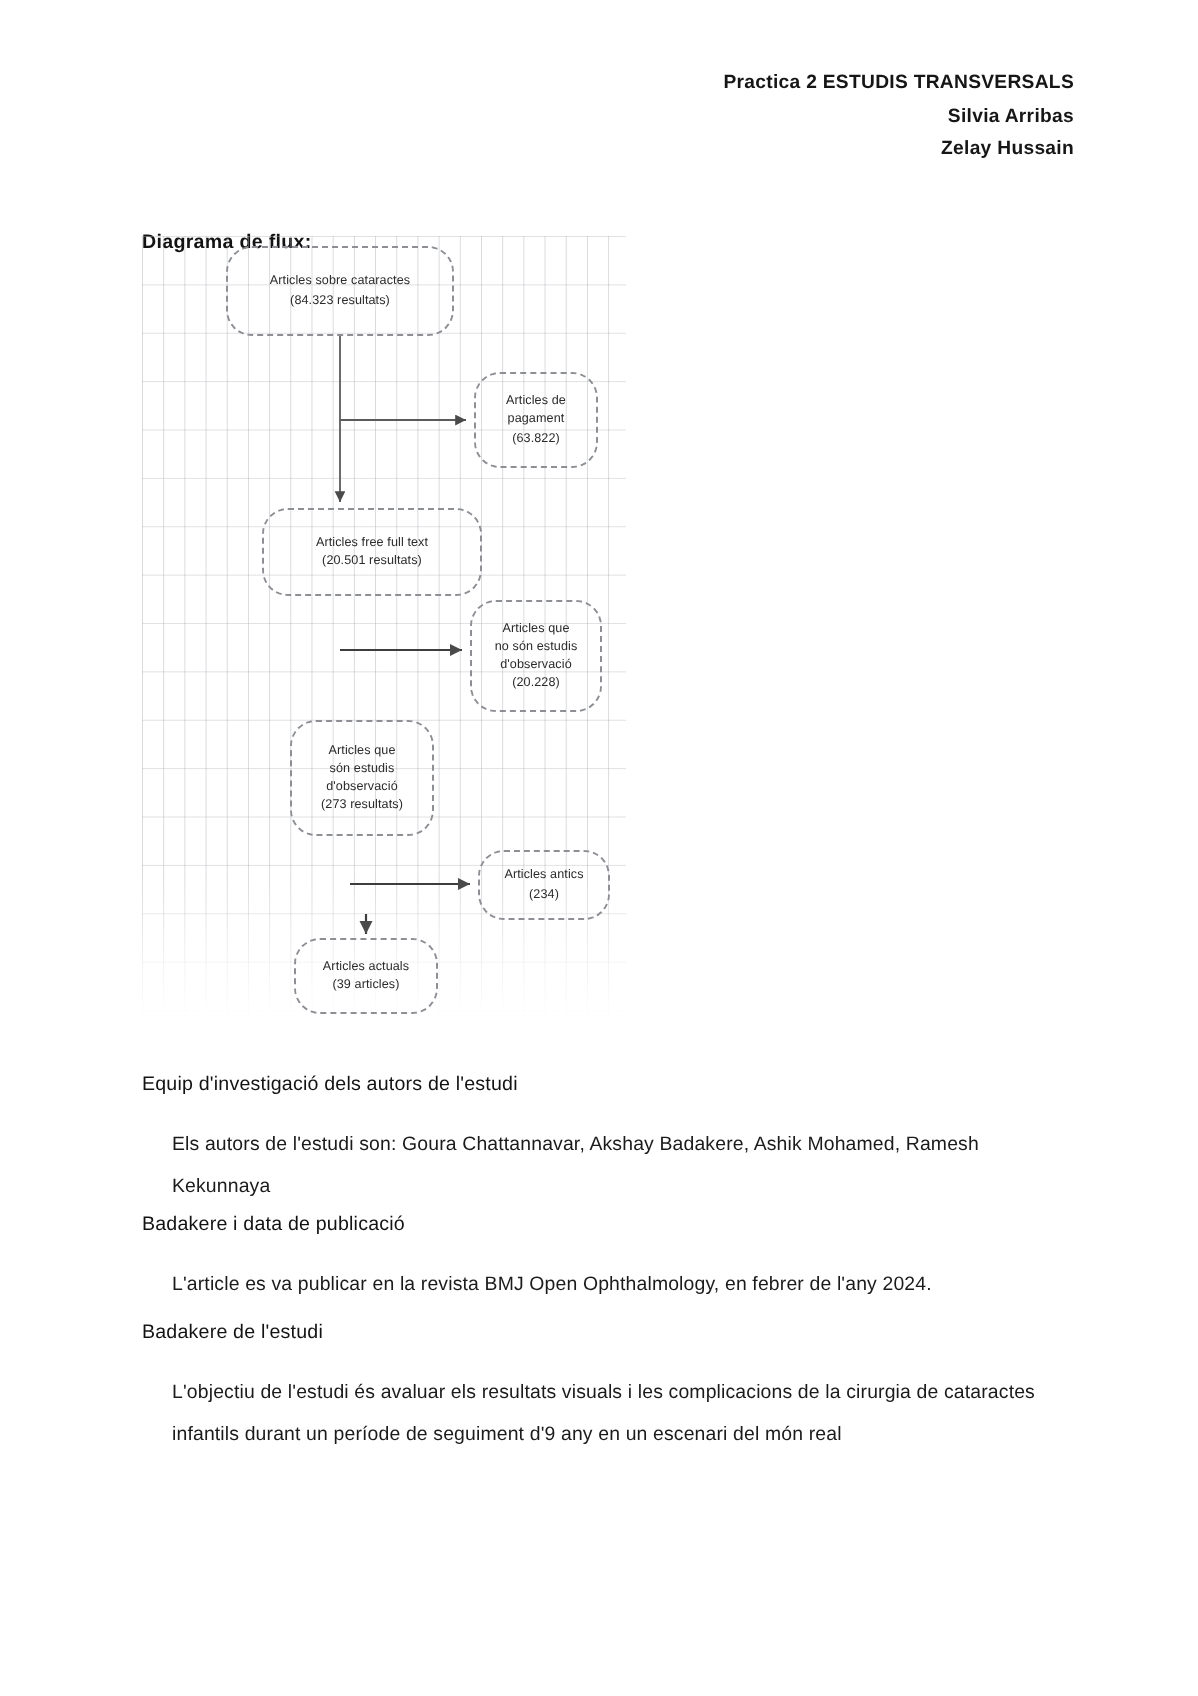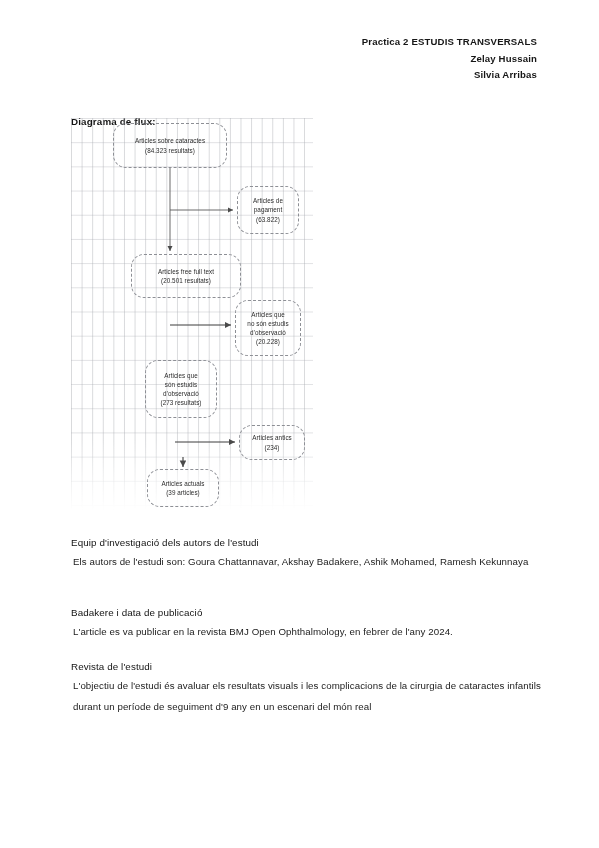--- a/index.html
+++ b/index.html
@@ -104,37 +104,37 @@
     width: 472px;
   }
   .section h3 {
     margin: 0 0 4px 0;
     font-size: 9.8px;
     font-weight: 400;
     letter-spacing: 0.1px;
     color: #131313;
   }
   .section p {
-    margin: 2px;
+    margin: 15px;
     font-size: 9.7px;
     line-height: 20.5px;
     letter-spacing: 0.08px;
     color: #1b1b1b;
   }
   .sec-equip     { top: 537px; }
   .sec-revista   { top: 607px; }
   .sec-objectiu  { top: 661px; }
 </style>
 </head>
 <body>
 
 <div class="doc-header">
   <span class="line">Practica 2 ESTUDIS TRANSVERSALS</span>
+  <span class="line">Silvia Arribas</span>
   <span class="line">Zelay Hussain</span>
-  <span class="line">Silvia Arribas</span>
 </div>
 
 <div class="diagram-title">Diagrama de flux:</div>
 
 <div class="flow-canvas">
 
   <div class="grid-layer"></div>
 
   <svg class="edge-layer" viewBox="0 0 242 392" width="242" height="392">
     <defs>
@@ -199,15 +199,15 @@
   <h3>Equip d'investigació dels autors de l'estudi</h3>
   <p>Els autors de l'estudi son: Goura Chattannavar, Akshay Badakere, Ashik Mohamed, Ramesh Kekunnaya</p>
 </div>
 
 <div class="section sec-revista">
   <h3>Badakere i data de publicació</h3>
   <p>L'article es va publicar en la revista BMJ Open Ophthalmology, en febrer de l'any  2024.</p>
 </div>
 
 <div class="section sec-objectiu">
-  <h3>Revista de l'estudi</h3>
+  <h3>Badakere de l'estudi</h3>
   <p>L'objectiu de l'estudi és avaluar els resultats visuals i les complicacions de la cirurgia de cataractes infantils durant un període de seguiment d'9 any en un escenari del món real</p>
 </div>
 
 </body></html>

